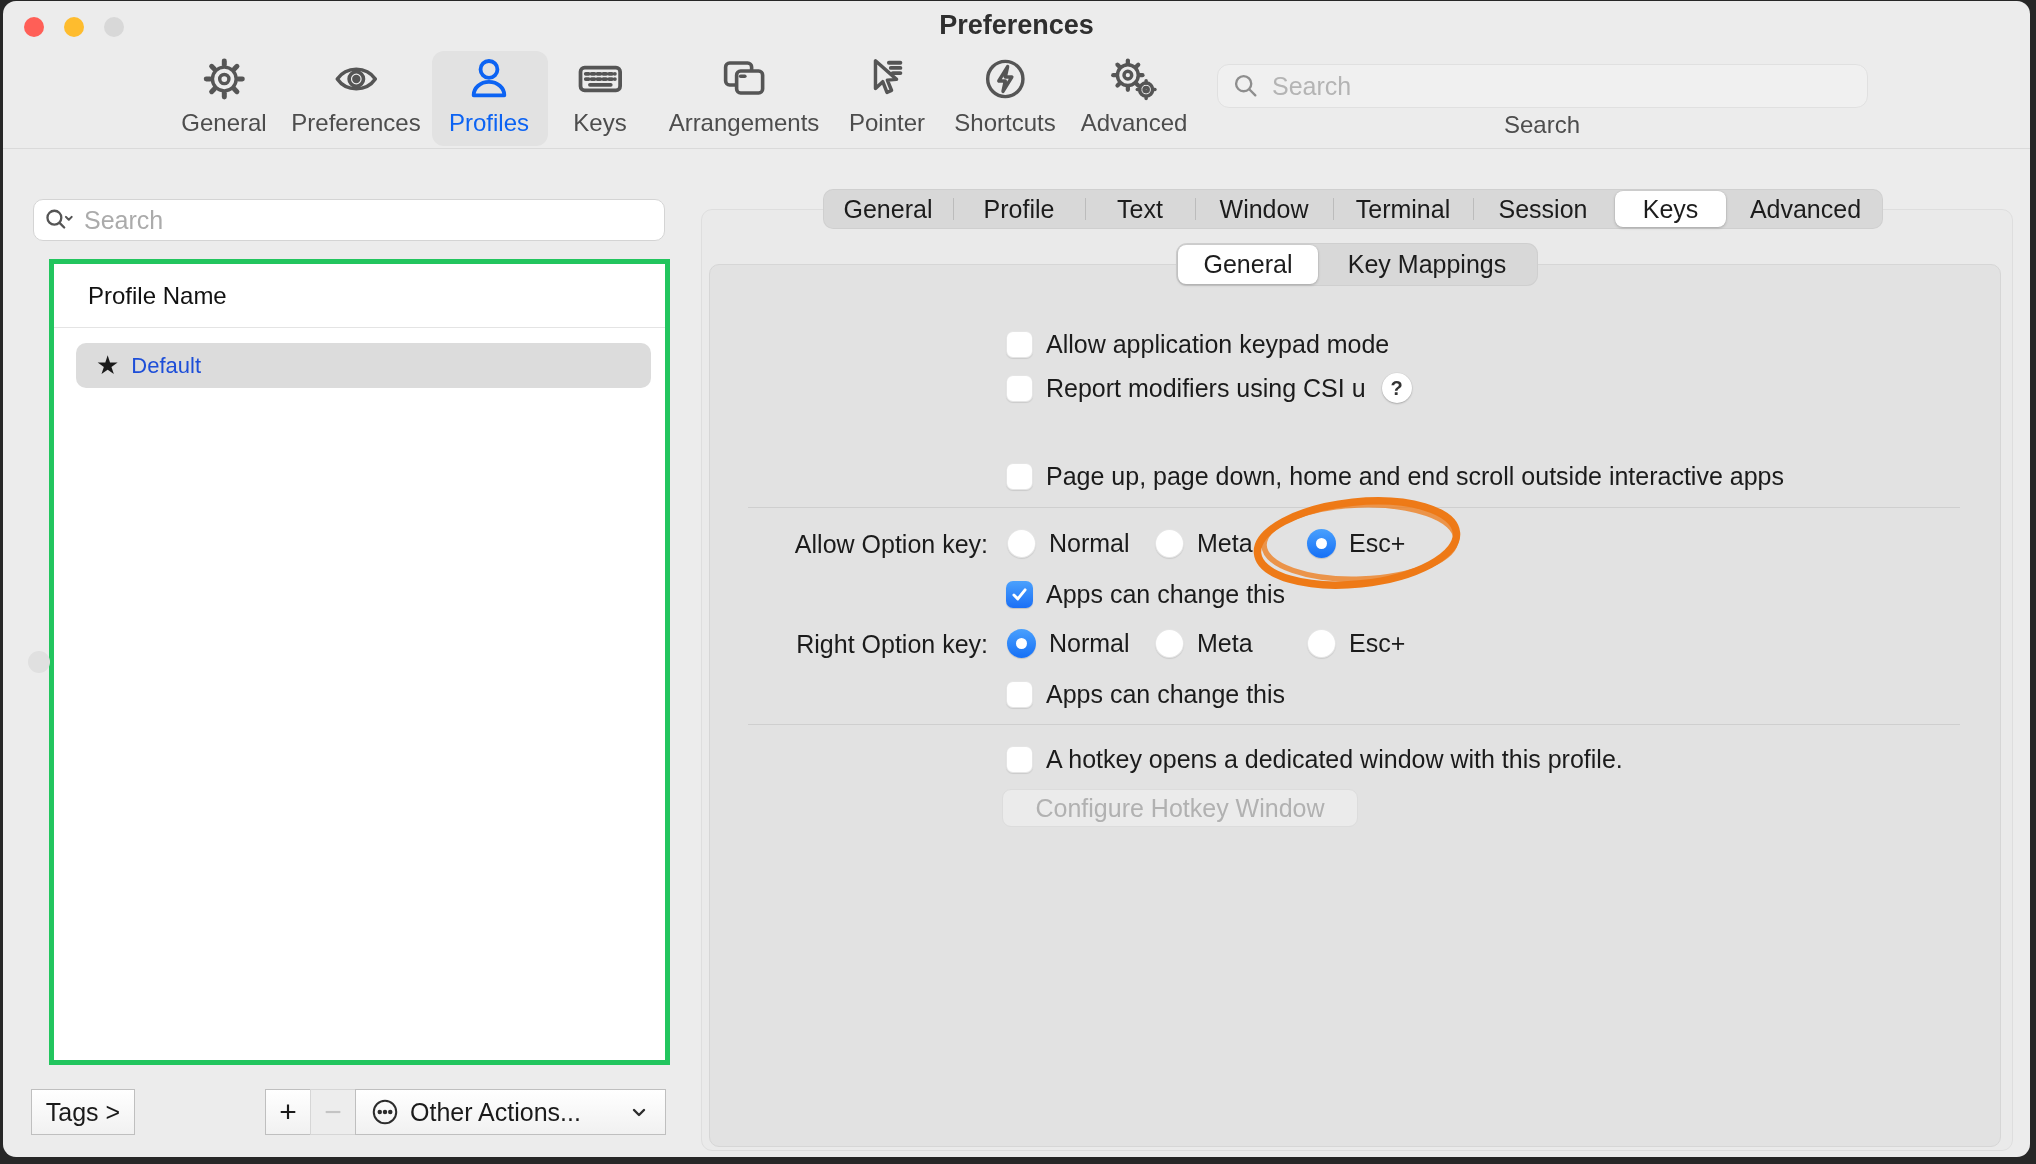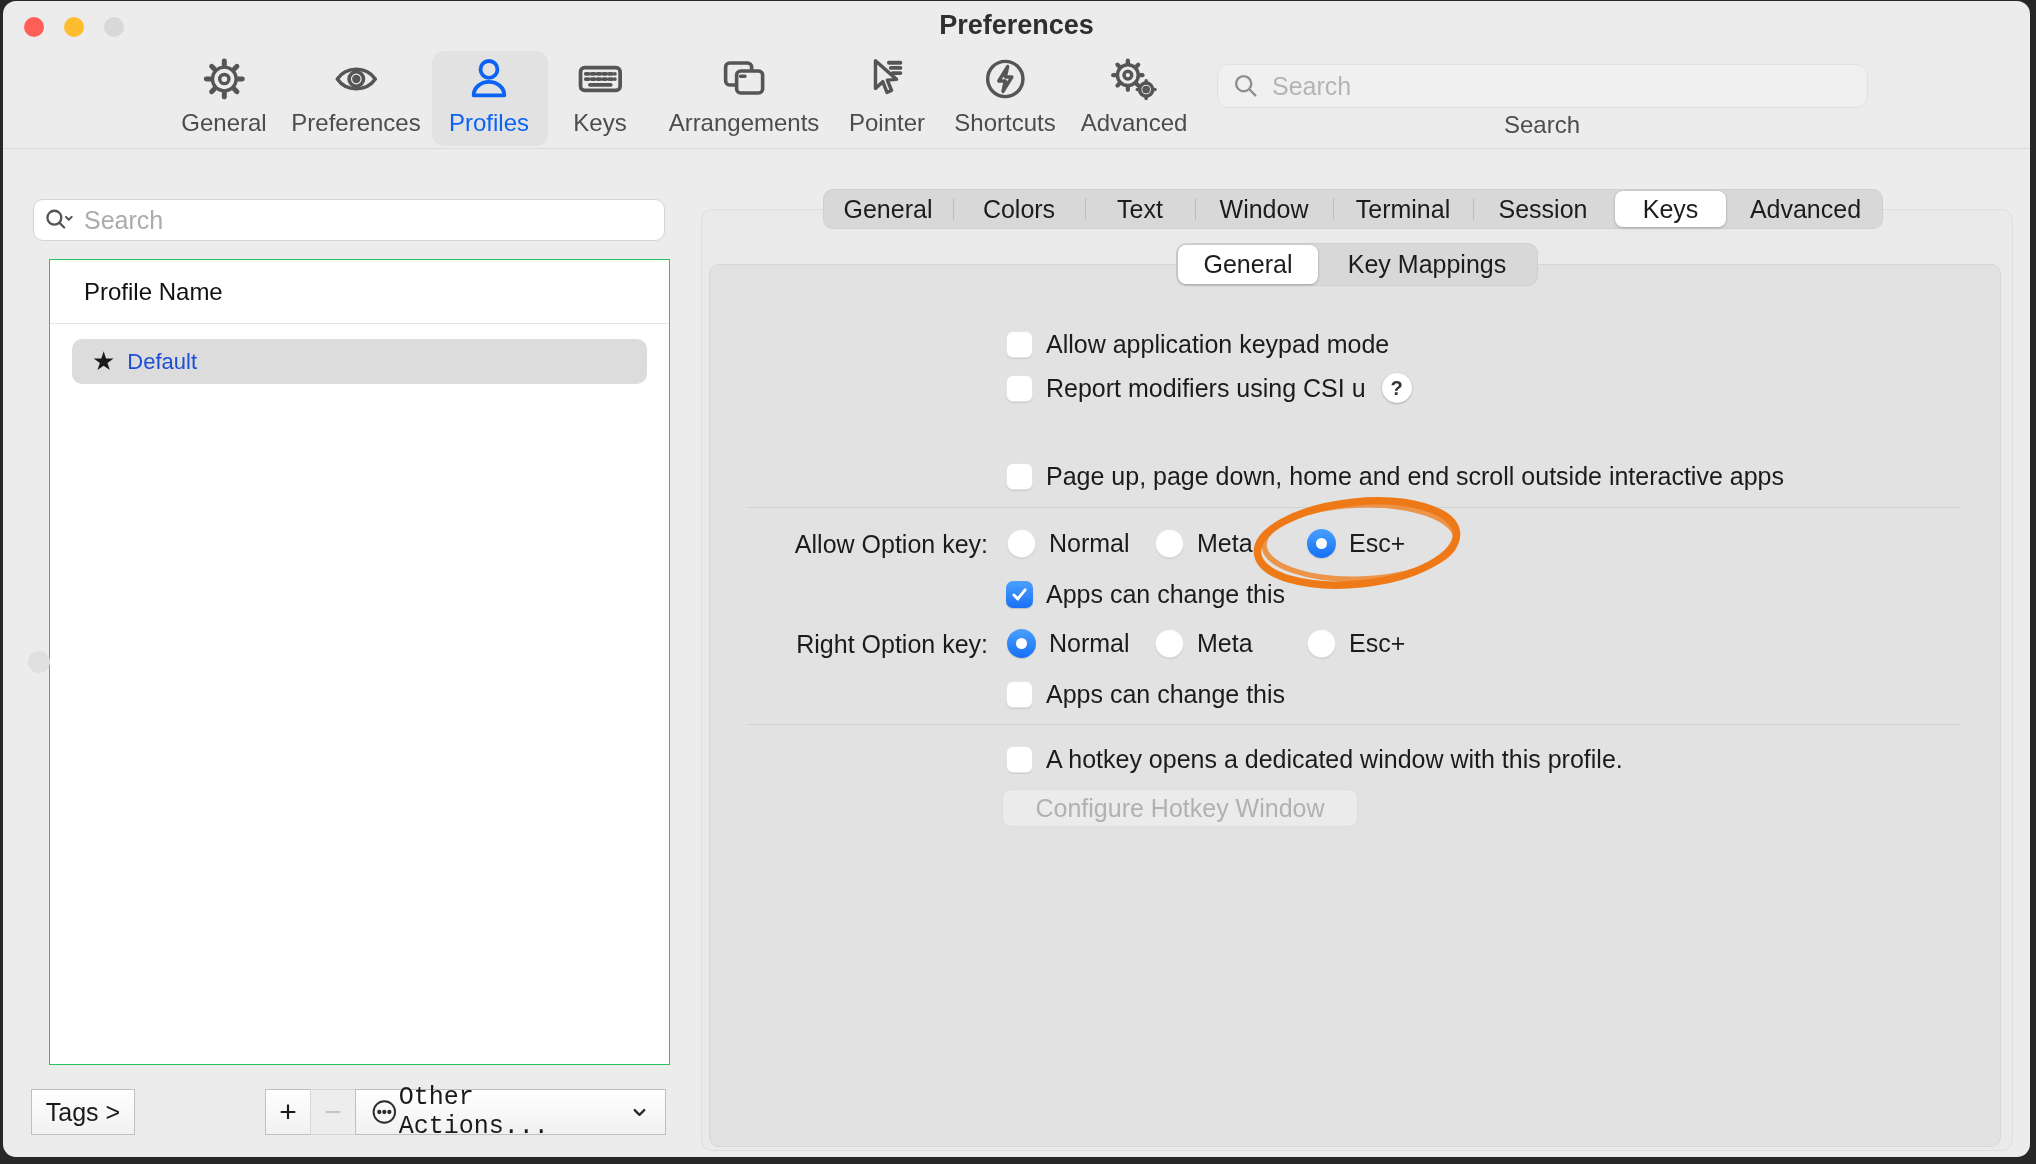--- a/index.html
+++ b/index.html
@@ -38,38 +38,38 @@
                    font-size:24px;color:#4d4d4d;}
 
   
   .sb-search{position:absolute;left:30px;top:198px;width:632px;height:42px;border-radius:10px;
              background:#fff;border:1px solid #d4d4d4;box-sizing:border-box;
              display:flex;align-items:center;padding-left:10px;}
   .sb-search input{border:none;outline:none;background:transparent;font-size:25px;width:540px;
                    font-family:"Liberation Sans",sans-serif;color:#333;margin-left:8px;}
   .sb-search input::placeholder{color:#ababab;}
   .listbox{position:absolute;left:46px;top:258px;width:621px;height:806px;background:#fff;
-           border:1px solid #22c55e;box-sizing:border-box;}
+           border:5px solid #22c55e;box-sizing:border-box;}
   .list-header{position:absolute;left:34px;top:18px;font-size:24px;color:#111;}
   .list-header-line{position:absolute;left:0;top:63px;width:100%;height:1px;background:#e4e4e4;}
   .profile-row{position:absolute;left:22px;top:79px;width:575px;height:45px;border-radius:10px;
                background:#dcdcdc;display:flex;align-items:center;padding-left:20px;box-sizing:border-box;}
   .star{font-size:26px;color:#1a1a1a;margin-right:12px;}
   .profile-name{font-size:22px;color:#1d4ed8;}
   .divider-dot{position:absolute;left:25px;top:650px;width:22px;height:22px;border-radius:50%;background:#e0e0e0;}
 
   
   .btn{position:absolute;top:1088px;height:46px;box-sizing:border-box;
        background:linear-gradient(#ffffff,#f1f1f1);border:1px solid #bfbfbf;
        display:flex;align-items:center;justify-content:center;font-size:25px;color:#1a1a1a;}
   .btn-tags{left:28px;width:104px;}
   .btn-plus{left:262px;width:46px;font-size:30px;}
   .btn-minus{left:307px;width:46px;font-size:30px;color:#c4c4c4;background:#ededed;border-color:#d6d6d6;}
   .btn-other{left:352px;width:311px;justify-content:flex-start;padding:0 14px;}
-  .btn-other .oa-label{font-size:25px;font-family:Liberation Mono, monospace;}
+  .btn-other .oa-label{margin-left:10px;font-size:25px;}
   .btn-other .chev{margin-left:auto;}
 
   
   .pane-outer{position:absolute;left:698px;top:208px;width:1312px;height:942px;border-radius:11px;
               background:#eaeaea;border:1px solid #dedede;box-sizing:border-box;}
   .pane-inner{position:absolute;left:706px;top:263px;width:1292px;height:883px;border-radius:10px;
               background:#e2e2e2;border:1px solid #d6d6d6;box-sizing:border-box;}
 
   
   .seg{position:absolute;display:flex;background:#d8d8d8;border-radius:10px;
@@ -282,21 +282,21 @@
 
   <div class="pane-outer"></div>
   <div class="pane-inner"></div>
 
   <div class="seg seg-main">
     <div class="segitem" style="width:130px">
           <span>General</span>
         </div>
     <div class="segitem" style="width:132px">
           <span class="vdiv"></span>
-          <span>Colors</span>
+          <span>Profile</span>
         </div>
     <div class="segitem" style="width:110px">
           <span class="vdiv"></span>
           <span>Text</span>
         </div>
     <div class="segitem" style="width:138px">
           <span class="vdiv"></span>
           <span>Window</span>
         </div>
     <div class="segitem" style="width:140px">

